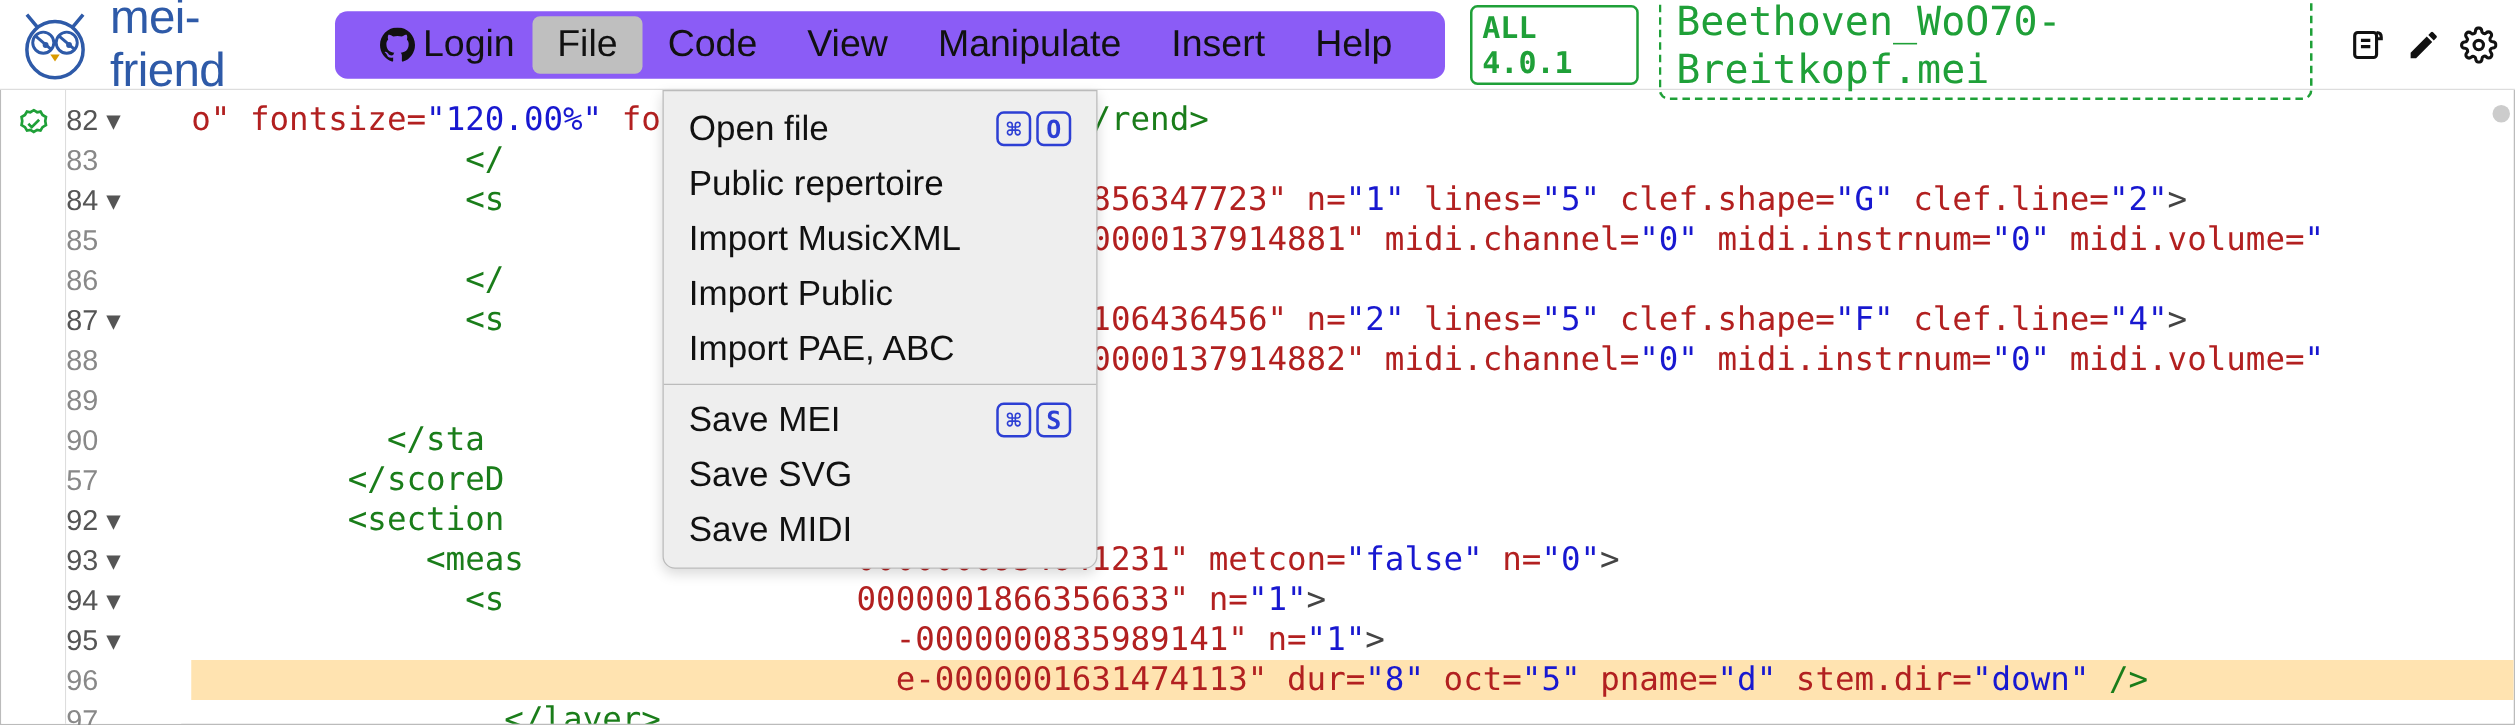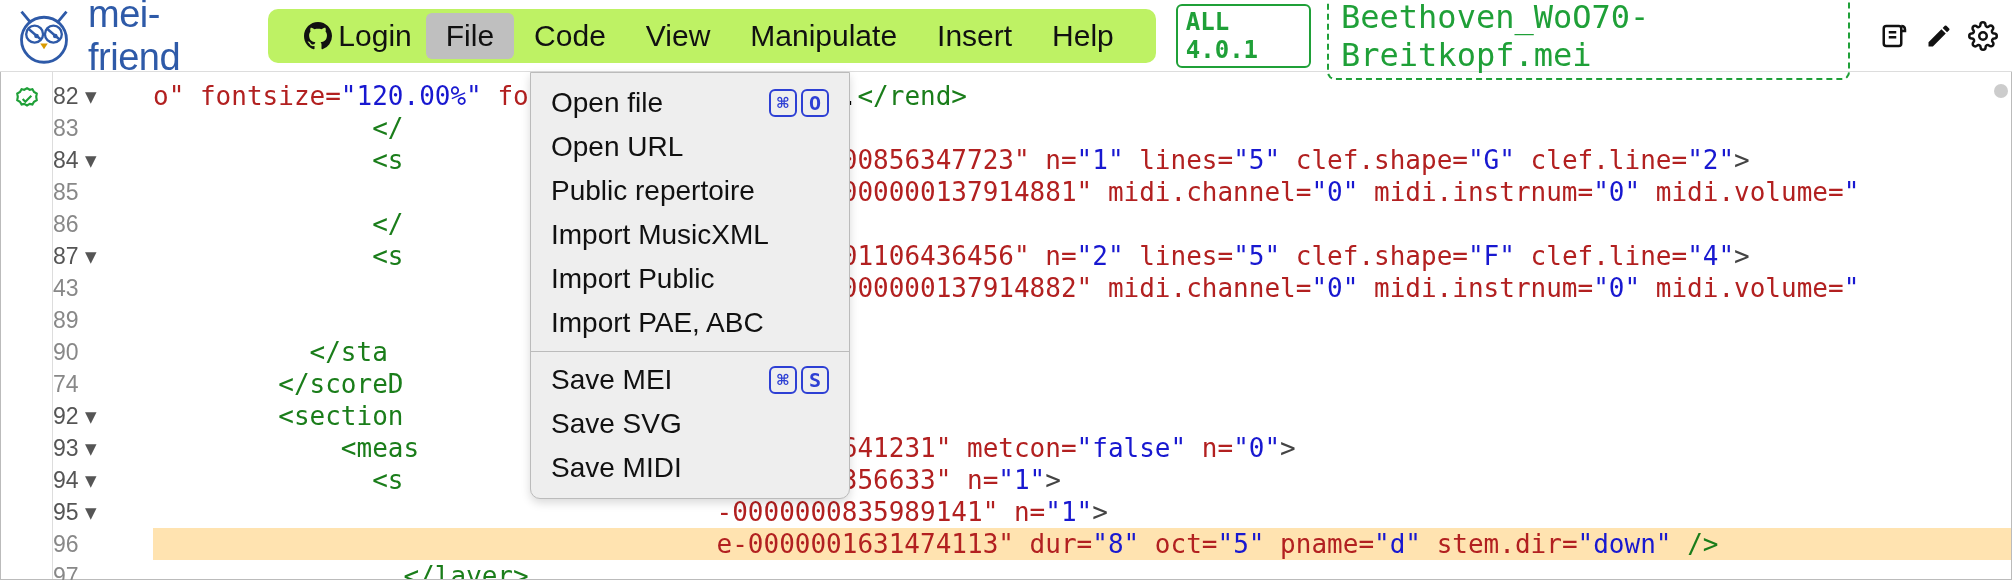--- a/index.html
+++ b/index.html
@@ -34,21 +34,21 @@
   .owl-logo svg { width: 60px; height: 60px; }
   .app-title {
     font-size: 38px;
     color: #2e5aa8;
     font-weight: 400;
     letter-spacing: -0.5px;
   }
   .menu-section {
     display: flex;
     align-items: center;
-    background: #bef264;
+    background: #8b5cf6;
     border-radius: 10px;
     padding: 4px 22px;
     margin-left: 30px;
     gap: 0;
   }
   .login-btn {
     display: flex;
     align-items: center;
     gap: 6px;
     padding: 6px 14px;
@@ -98,21 +98,21 @@
     cursor: pointer;
     display: flex;
     align-items: center;
     justify-content: center;
   }
   
   .dropdown {
     position: absolute;
     top: 72px;
     left: 530px;
-    width: 320px;
+    width: 348px;
     background: #eeeeee;
     border: 1px solid #bbb;
     border-radius: 0 0 10px 10px;
     padding: 8px 0;
     box-shadow: 0 4px 10px rgba(0,0,0,0.15);
     z-index: 10;
   }
   .dropdown-item {
     display: flex;
     align-items: center;
@@ -276,23 +276,20 @@
 
 <div class="dropdown" id="dropdown">
     <div class="dropdown-item">
       <span>Open file</span>
       <span class="kbd-group">
         <span class="kbd">⌘</span>
         <span class="kbd">O</span>
       </span>
     </div>
     <div class="dropdown-item">
-      <span>Open URL</span>
-    </div>
-    <div class="dropdown-item">
       <span>Public repertoire</span>
     </div>
     <div class="dropdown-item">
       <span>Import MusicXML</span>
     </div>
     <div class="dropdown-item">
       <span>Import Public</span>
     </div>
     <div class="dropdown-item">
       <span>Import PAE, ABC</span>
@@ -322,24 +319,24 @@
         </svg>
     </div>
   </div>
   <div class="gutter" id="gutter">
       <div class="gutter-line fold">82 ▾</div>
       <div class="gutter-line">83  </div>
       <div class="gutter-line fold">84 ▾</div>
       <div class="gutter-line">85  </div>
       <div class="gutter-line">86  </div>
       <div class="gutter-line fold">87 ▾</div>
-      <div class="gutter-line">43  </div>
+      <div class="gutter-line">88  </div>
       <div class="gutter-line">89  </div>
       <div class="gutter-line">90  </div>
-      <div class="gutter-line">74  </div>
+      <div class="gutter-line">57  </div>
       <div class="gutter-line fold">92 ▾</div>
       <div class="gutter-line fold">93 ▾</div>
       <div class="gutter-line fold">94 ▾</div>
       <div class="gutter-line fold">95 ▾</div>
       <div class="gutter-line">96  </div>
       <div class="gutter-line">97  </div>
     </div>
   <div class="code-area" id="code-area"><div class="code-line"><span class="attr">o"</span><span class="punct"> </span><span class="attr">fontsize=</span><span class="val">"120.00%"</span><span class="punct"> </span><span class="attr">fontweight=</span><span class="val">"bold"</span><span class="punct">&gt;</span><span class="txt">TEMA.</span><span class="tag">&lt;/rend&gt;</span></div><div class="code-line"><span class="punct">              </span><span class="tag">&lt;/</span></div><div class="code-line"><span class="punct">              </span><span class="tag">&lt;s</span><span>                   </span><span class="attr">def-0000000856347723"</span><span class="punct"> </span><span class="attr">n=</span><span class="val">"1"</span><span class="punct"> </span><span class="attr">lines=</span><span class="val">"5"</span><span class="punct"> </span><span class="attr">clef.shape=</span><span class="val">"G"</span><span class="punct"> </span><span class="attr">clef.line=</span><span class="val">"2"</span><span class="punct">&gt;</span></div><div class="code-line"><span>                                    </span><span class="attr">strdef-0000000137914881"</span><span class="punct"> </span><span class="attr">midi.channel=</span><span class="val">"0"</span><span class="punct"> </span><span class="attr">midi.instrnum=</span><span class="val">"0"</span><span class="punct"> </span><span class="attr">midi.volume=</span><span class="val">"</span></div><div class="code-line"><span class="punct">              </span><span class="tag">&lt;/</span></div><div class="code-line"><span class="punct">              </span><span class="tag">&lt;s</span><span>                   </span><span class="attr">def-0000001106436456"</span><span class="punct"> </span><span class="attr">n=</span><span class="val">"2"</span><span class="punct"> </span><span class="attr">lines=</span><span class="val">"5"</span><span class="punct"> </span><span class="attr">clef.shape=</span><span class="val">"F"</span><span class="punct"> </span><span class="attr">clef.line=</span><span class="val">"4"</span><span class="punct">&gt;</span></div><div class="code-line"><span>                                    </span><span class="attr">strdef-0000000137914882"</span><span class="punct"> </span><span class="attr">midi.channel=</span><span class="val">"0"</span><span class="punct"> </span><span class="attr">midi.instrnum=</span><span class="val">"0"</span><span class="punct"> </span><span class="attr">midi.volume=</span><span class="val">"</span></div><div class="code-line"></div><div class="code-line"><span class="punct">          </span><span class="tag">&lt;/sta</span></div><div class="code-line"><span class="punct">        </span><span class="tag">&lt;/scoreD</span></div><div class="code-line"><span class="punct">        </span><span class="tag">&lt;section</span></div><div class="code-line"><span class="punct">            </span><span class="tag">&lt;meas</span><span>                 </span><span class="attr">0000000934641231"</span><span class="punct"> </span><span class="attr">metcon=</span><span class="val">"false"</span><span class="punct"> </span><span class="attr">n=</span><span class="val">"0"</span><span class="punct">&gt;</span></div><div class="code-line"><span class="punct">              </span><span class="tag">&lt;s</span><span>                  </span><span class="attr">0000001866356633"</span><span class="punct"> </span><span class="attr">n=</span><span class="val">"1"</span><span class="punct">&gt;</span></div><div class="code-line"><span>                                    </span><span class="attr">-0000000835989141"</span><span class="punct"> </span><span class="attr">n=</span><span class="val">"1"</span><span class="punct">&gt;</span></div><div class="code-line hl"><span>                                    </span><span class="attr">e-0000001631474113"</span><span class="punct"> </span><span class="attr">dur=</span><span class="val">"8"</span><span class="punct"> </span><span class="attr">oct=</span><span class="val">"5"</span><span class="punct"> </span><span class="attr">pname=</span><span class="val">"d"</span><span class="punct"> </span><span class="attr">stem.dir=</span><span class="val">"down"</span><span class="punct"> </span><span class="tag">/&gt;</span></div><div class="code-line"><span class="punct">                </span><span class="tag">&lt;/layer&gt;</span></div></div>
 </div>
 

